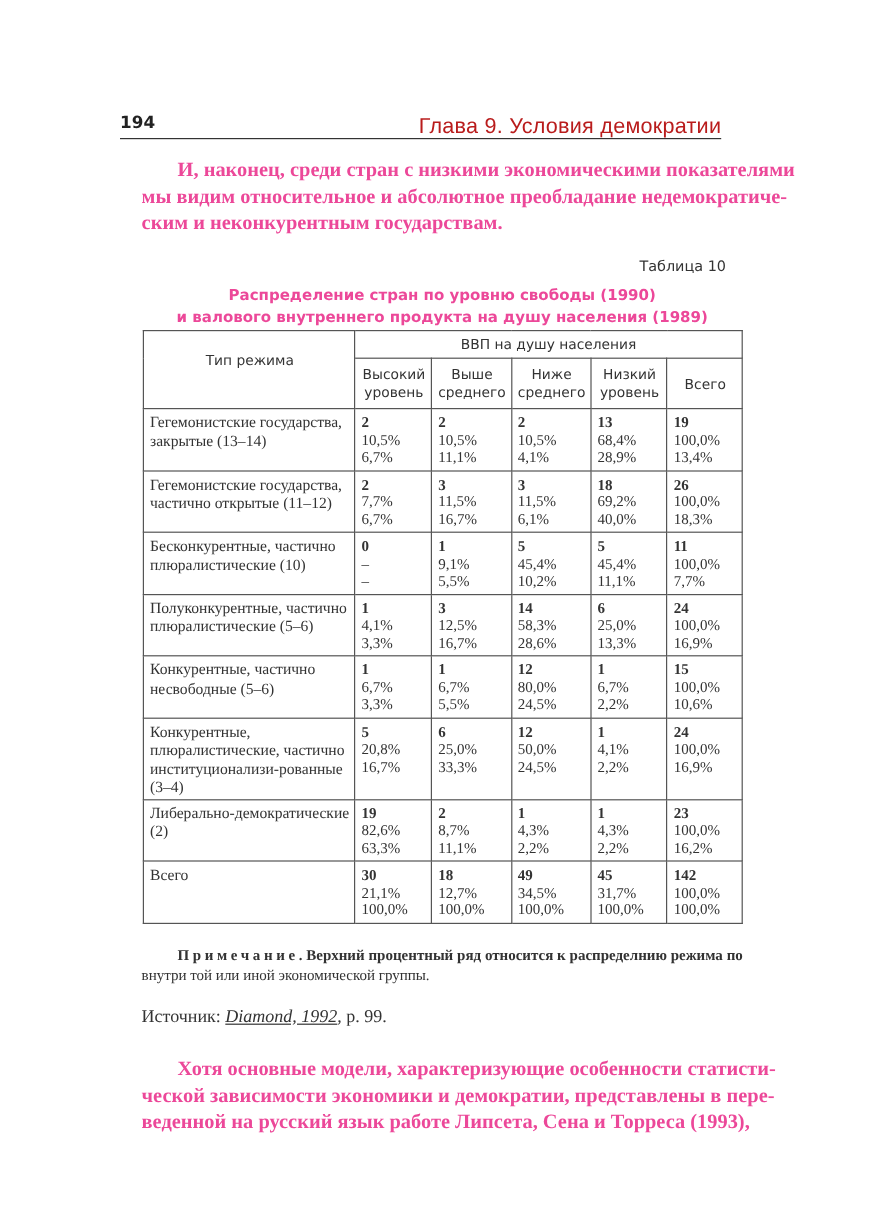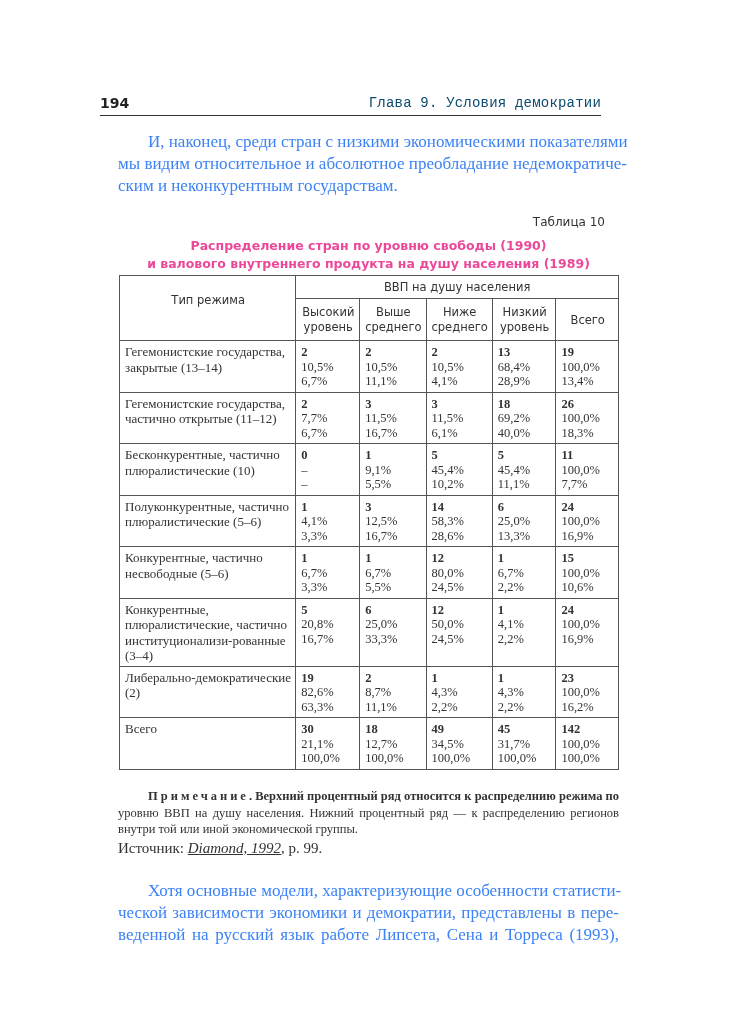--- a/index.html
+++ b/index.html
@@ -1,22 +1,22 @@
 <!DOCTYPE html>
 <html><head>
 <meta charset="utf-8">
 <style>
   html, body { margin: 0; padding: 0; background: #ffffff; }
   body { width: 729px; height: 1024px; position: relative; overflow: hidden; color: #2a2a2a; }
 
   .running-head { position: absolute; left: 100px; top: 93px; width: 501px; height: 22px; border-bottom: 1px solid #333; }
   .page-num { position: absolute; left: 0; top: 2px; font-family: "DejaVu Sans", sans-serif; font-weight: bold; font-size: 14px; color: #222; }
-  .chapter { position: absolute; right: 0; top: 2px; font-family: Liberation Mono, monospace; font-size: 14px; color: #0c4a6e; letter-spacing: 0.2px; }
-
-  .para { position: absolute; left: 118px; width: 501px; font-family: "Liberation Serif", serif; font-size: 17px; line-height: 22px; text-align: justify; color: #3b82f6; }
+  .chapter { position: absolute; right: 0; top: 2px; font-family: Liberation Sans, sans-serif; font-size: 18px; color: #b91c1c; letter-spacing: 0.2px; }
+
+  .para { position: absolute; left: 118px; width: 501px; font-family: "Liberation Serif", serif; font-size: 17px; line-height: 22px; text-align: justify; color: #ec4899; font-weight: bold; }
   .para .line { display: block; text-align: justify; text-align-last: justify; white-space: nowrap; }
   .para .line.indent { text-indent: 30px; }
   .para .line.last { text-align-last: left; }
 
   .table-label { position: absolute; right: 124px; top: 215px; font-family: "DejaVu Sans", sans-serif; font-size: 12px; color: #333; }
   .table-title { position: absolute; left: 118px; width: 501px; top: 237px; text-align: center; font-family: "DejaVu Sans", sans-serif; font-weight: bold; font-size: 12.5px; line-height: 18px; color: #ec4899; }
 
   table.data { position: absolute; left: 119px; top: 275px; width: 500px; border-collapse: collapse; font-family: "Liberation Serif", serif; font-size: 12.5px; color: #333; }
   table.data td, table.data th { border: 1.5px solid #555; vertical-align: top; padding: 3px 4px 2px 5px; }
   table.data th { font-family: "DejaVu Sans", sans-serif; font-weight: normal; font-size: 11.5px; text-align: center; vertical-align: middle; line-height: 15px; color: #333; }
@@ -308,21 +308,20 @@
           <span class="cnt">142</span>
           <span class="pct">100,0%</span>
           <span class="pct">100,0%</span>
         </td>
       </tr>
     </tbody>
 </table>
 
 <div class="note">
   <span class="line indent"><span class="note-label">Примечание</span><span>. Верхний процентный ряд относится к распределнию режима по</span></span>
-  <span class="line">уровню ВВП на душу населения. Нижний процентный ряд — к распределению регионов</span>
   <span class="line last">внутри той или иной экономической группы.</span>
 </div>
 
 <div class="source">
   <span>Источник: </span><em>Diamond, 1992</em><span>, p. 99.</span>
 </div>
 
 <div class="para" style="top:880px;">
   <span class="line indent">Хотя основные модели, характеризующие особенности статисти-</span>
   <span class="line">ческой зависимости экономики и демократии, представлены в пере-</span>

